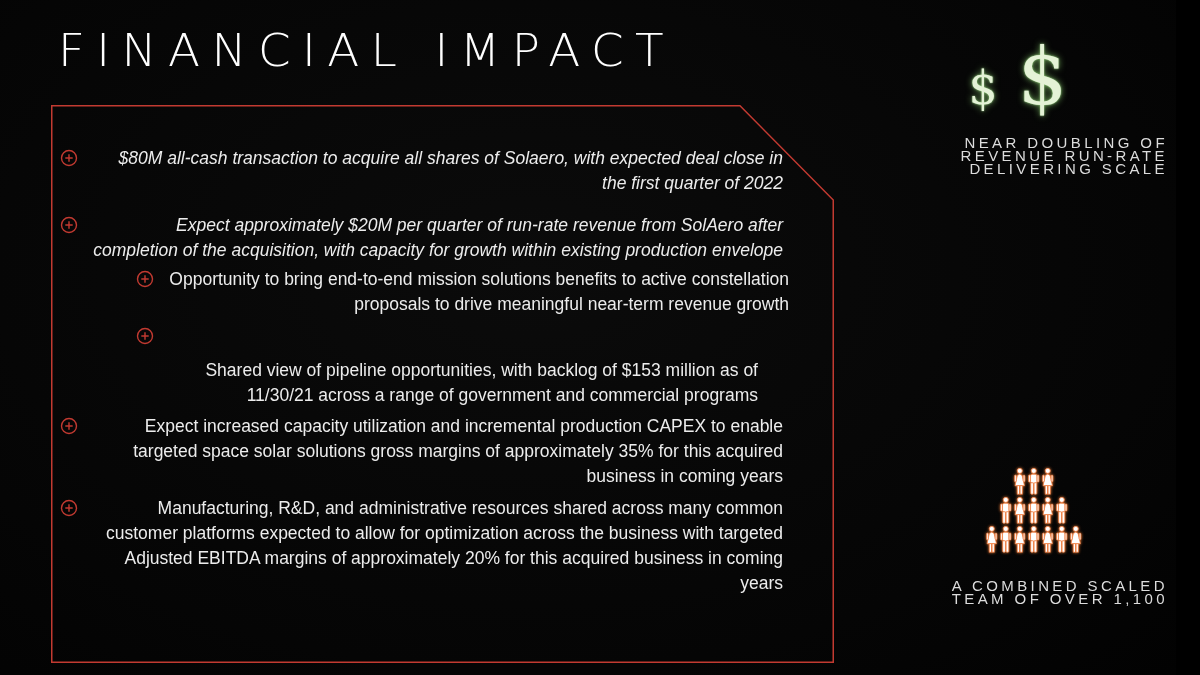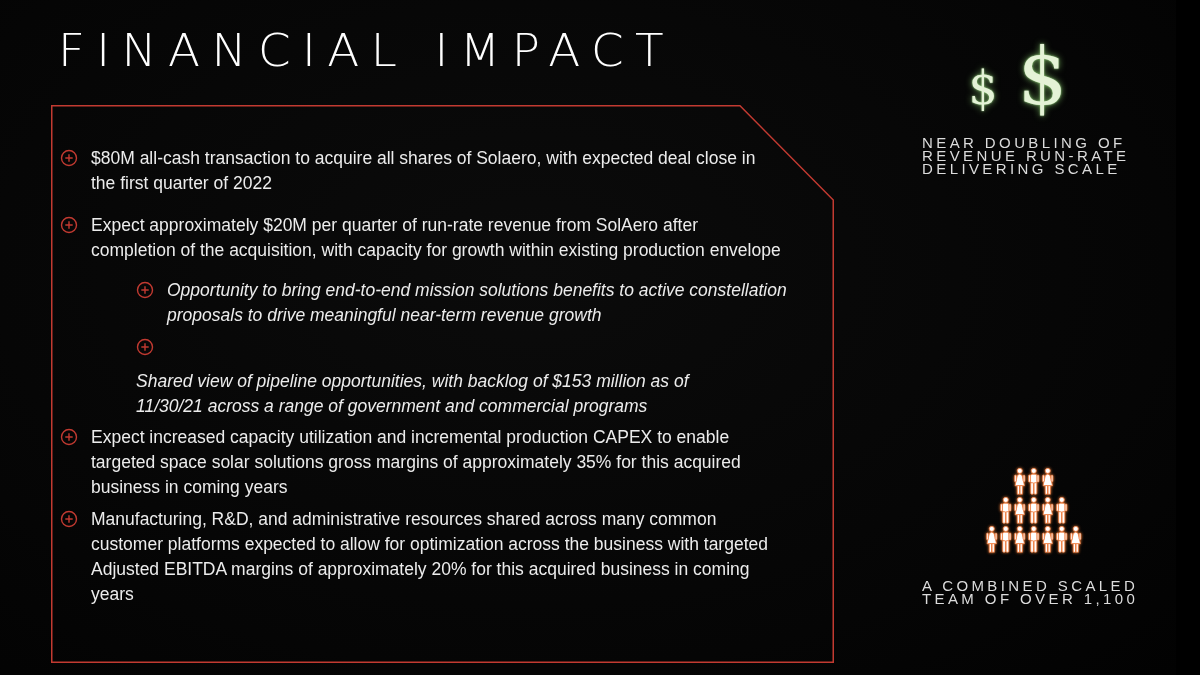--- a/index.html
+++ b/index.html
@@ -11,20 +11,21 @@
     --orange:#f07c3e;
   }
   *{margin:0;padding:0;box-sizing:border-box;}
   html,body{background:#000;}
   .slide{
     position:relative;
     width:1176px;height:675px;
     background:radial-gradient(ellipse at 45% 40%, #0b0b0b 0%, #050505 70%, #020202 100%);
     overflow:hidden;
     font-family:"Liberation Sans", sans-serif;
+    text-align:right;
   }
   .title{
     position:absolute;left:58px;top:24px;
     font-family:"DejaVu Sans", "Liberation Sans", sans-serif;
     font-weight:200;
     font-size:45px;
     letter-spacing:11px;
     color:#ffffff;
     white-space:nowrap;
     transform:scaleX(1.04);
@@ -34,24 +35,24 @@
   .redbox{position:absolute;left:51px;top:105px;width:783px;height:558px;pointer-events:none;}
   .redbox svg{display:block;width:100%;height:100%;}
 
   .content{position:absolute;left:60px;top:146px;width:760px;}
   .bullet{display:flex;gap:13px;align-items:flex-start;}
   .b-icon{width:18px;height:18px;flex:none;margin-top:3px;}
   .b-text{
     font-size:17.5px;line-height:25px;color:var(--text);
     font-weight:400;max-width:692px;
   }
-  .lvl2{margin-left:76px;font-style:italic;}
+  .lvl2{margin-left:76px;}
   .lvl2 .b-text{max-width:622px;}
-  .mb-a{margin-bottom:17px;}
-  .mb-b{margin-bottom:15px;}
+  .mb-a{margin-bottom:17px;font-style:italic;}
+  .mb-b{margin-bottom:4px;font-style:italic;}
   .mb-c{margin-bottom:7px;}
   .mb-d{margin-bottom:6px;flex-direction:column;}
   .mb-e{margin-bottom:30px;}
 
   
   .sidebar{position:absolute;left:900px;top:0;width:268px;height:675px;}
   .side-block{position:absolute;left:0;width:268px;}
   .blk-1{top:38px;}
   .blk-2{top:252px;}
   .blk-3{top:468px;}

